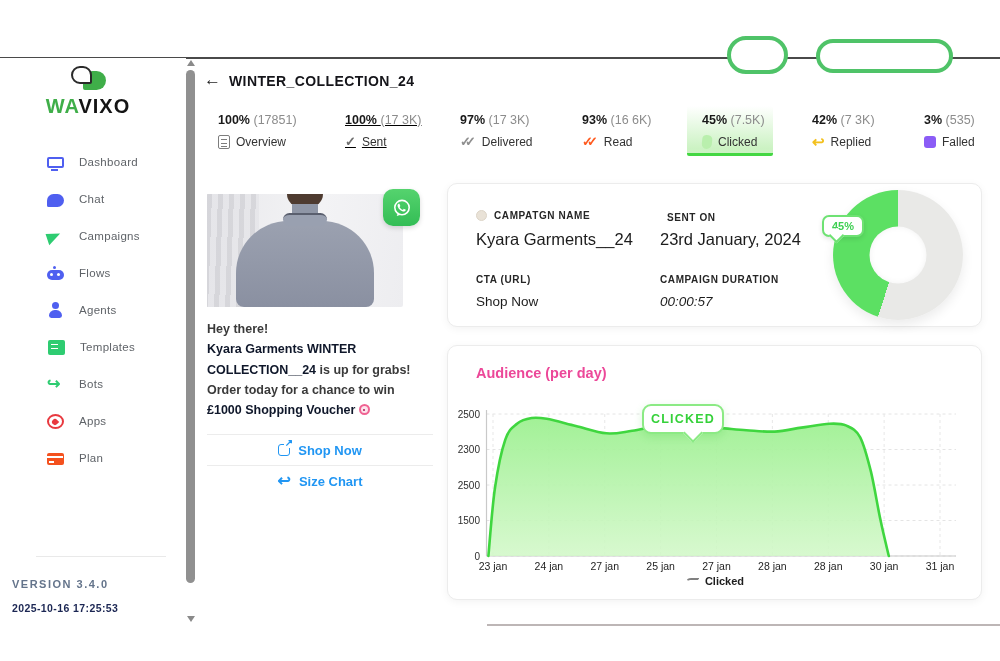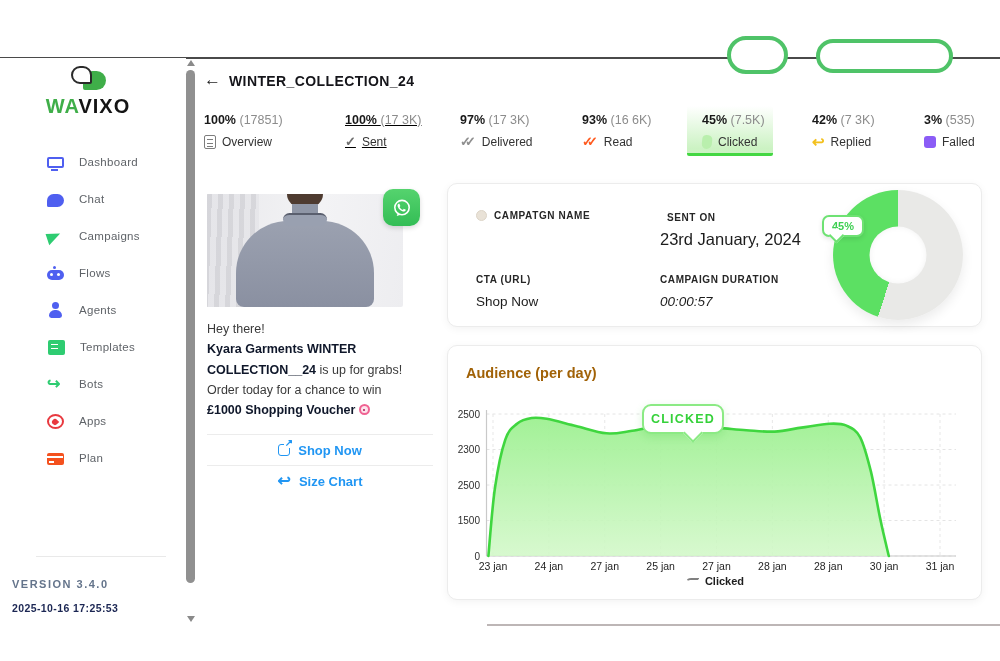--- a/index.html
+++ b/index.html
@@ -63,21 +63,21 @@
 
   
   .back { position:absolute; left:204px; top:70px; font-size:17px; color:#222; cursor:pointer; }
   .title { position:absolute; left:229px; top:73px; font-size:14px; font-weight:bold; color:#15151a; letter-spacing:.4px; }
 
   
   .stat { position:absolute; top:113px; }
   .s-top { font-size:12.5px; color:#8c8c8c; white-space:nowrap; }
   .s-top .pct { color:#191919; font-weight:bold; }
   .s-bot { margin-top:8px; display:flex; align-items:center; gap:6px; font-size:12px; color:#333; white-space:nowrap; }
-  .s0 { left:204px; } .s1 { left:345px;text-decoration:underline; } .s2 { left:460px; } .s3 { left:582px; }
+  .s0 { left:218px; } .s1 { left:345px;text-decoration:underline; } .s2 { left:460px; } .s3 { left:582px; }
   .s5 { left:812px; } .s6 { left:924px; }
   .s4 { left:687px; top:106px; width:86px; height:50px; padding:7px 0 0 15px;
         background:linear-gradient(180deg, rgba(223,248,216,0) 0%, rgba(201,242,192,.95) 90%);
         border-bottom:3px solid #44d743; border-radius:2px; }
   .sic { display:inline-block; position:relative; }
   .chk { font-weight:bold; font-size:13px; line-height:12px; }
   .c-sent { color:#6f6f6f; }
   .dbl { letter-spacing:-6px; padding-right:6px; }
   .c-delivered { color:#8f8f8f; }
   .c-read { color:#ff5a1f; }
@@ -89,21 +89,21 @@
 
   
   .msg { position:absolute; left:207px; top:194px; width:226px; }
   .photo { position:relative; width:196px; height:113px; background:linear-gradient(100deg,#e9e9ec 0%,#f3f3f5 55%,#ededf0 100%); border-radius:2px; }
   .curtain { position:absolute; left:0; top:0; width:52px; height:113px; background:repeating-linear-gradient(92deg,#cfcfd4 0 5px,#e4e4e8 5px 11px); opacity:.75; }
   .head { position:absolute; left:50%; top:0; transform:translateX(-50%); width:36px; height:13px; background:#4e3b30; border-radius:0 0 14px 14px; }
   .neck { position:absolute; left:50%; top:10px; transform:translateX(-50%); width:26px; height:14px; background:#8f96a6; }
   .collar { position:absolute; left:50%; top:19px; transform:translateX(-50%); width:44px; height:13px; background:#99a0b0; border-radius:7px; border-top:2px solid #5a5f6e; }
   .torso { position:absolute; left:50%; bottom:0; transform:translateX(-50%); width:138px; height:86px; background:linear-gradient(180deg,#9ba1b0 0%,#8a90a1 100%); border-radius:52px 52px 8px 8px; }
   .wa-badge { position:absolute; right:-17px; top:-5px; width:37px; height:37px; border-radius:10px; background:linear-gradient(180deg,#55d36e 0%,#33bd55 100%); display:flex; align-items:center; justify-content:center; box-shadow:0 2px 5px rgba(0,0,0,.15); }
-  .m-text { margin-top:12px; width:224px; font-size:12.5px; line-height:1.62; color:#3a3a3a; }
+  .m-text { margin-top:12px; width:224px; font-size:12.5px; line-height:1.62; color:#3a3a3a;font-weight:bold; }
   .m-text b { color:#0f172a; }
   .emoji-dot { display:inline-block; width:11px; height:11px; border:2px solid #f06292; background:#fce4ec; border-radius:50%; vertical-align:-1px; position:relative; }
   .emoji-dot::after { content:''; position:absolute; left:2.5px; top:2.5px; width:2px; height:2px; border-radius:50%; background:#ad1457; }
   .m-btn { border-top:1px solid #ececec; margin-top:0; height:31px; display:flex; align-items:center; justify-content:center; gap:8px; color:#2196f3; font-weight:bold; font-size:13px; cursor:pointer; }
   .m-btns { margin-top:14px; }
   .ext-icon { position:relative; width:12px; height:12px; border:1.7px solid #2196f3; border-radius:3px; display:inline-block; }
   .ext-icon::after { content:'↗'; position:absolute; right:-4px; top:-8px; font-size:10px; background:#fff; color:#2196f3; padding-left:1px; }
   .reply-blue { color:#2196f3; font-size:16px; font-weight:bold; line-height:12px; }
 
   
@@ -118,21 +118,21 @@
   .dl2 { left:28px; top:90px; } .dv2 { left:28px; top:110px; }
   .dl3 { left:219px; top:28px; } .dv3 { left:212px; top:46px; }
   .dl4 { left:212px; top:90px; } .dv4 { left:212px; top:110px;font-style:italic; }
 
   .donut { position:absolute; left:385px; top:6px; width:130px; height:130px; border-radius:50%; box-shadow:0 5px 12px rgba(0,0,0,.08); }
   .donut::after { content:''; position:absolute; left:50%; top:50%; transform:translate(-50%,-50%); width:57px; height:57px; border-radius:50%; background:#fff; box-shadow:0 0 6px rgba(0,0,0,.06) inset; }
   .donut-tip { position:absolute; left:374px; top:31px; background:#fff; border:2px solid #6ee273; border-radius:7px; padding:3px 8px; font-size:11px; font-weight:bold; color:#3ecf52; box-shadow:0 2px 5px rgba(0,0,0,.1); z-index:3; }
   .donut-tip::after { content:''; position:absolute; left:7px; bottom:-6px; width:9px; height:9px; background:#fff; border-right:2px solid #6ee273; border-bottom:2px solid #6ee273; transform:rotate(45deg); }
 
   .audience { left:447px; top:345px; width:535px; height:255px; }
-  .aud-title { position:absolute; left:18px; top:19px; font-size:14.5px; font-weight:bold; color:#a16207; }
+  .aud-title { position:absolute; left:28px; top:19px; font-size:14.5px; font-weight:bold; color:#ec4899; }
   #audSvg { position:absolute; left:2px; top:50px; width:528px; height:178px; }
   .chart-tip { position:absolute; left:194px; top:58px; width:82px; height:30px; background:#fff; border:2px solid #8bea84; border-radius:9px; display:flex; align-items:center; justify-content:center; font-size:12.5px; font-weight:bold; letter-spacing:1.2px; color:#35d13a; box-shadow:0 3px 8px rgba(70,200,70,.2); z-index:3; }
   .chart-tip::after { content:''; position:absolute; left:42px; bottom:-8px; width:12px; height:12px; background:#fff; border-right:2px solid #8bea84; border-bottom:2px solid #8bea84; transform:rotate(45deg); }
   .legend { position:absolute; left:0; right:0; top:229px; display:flex; align-items:center; justify-content:center; gap:7px; font-size:11px; font-weight:bold; color:#1d1d1d; cursor:pointer; }
   .leg-line { width:13px; height:6px; border-top:2px solid #808080; border-top-left-radius:5px; border-left:2px solid #80808000; transform:skewX(-25deg); }
 
   .bottom-line { position:absolute; left:487px; top:624px; width:513px; height:2px; background:#bdb6b6; }
 </style>
 </head>
 <body>
@@ -278,20 +278,21 @@
       </div>
       <div class="m-btn">
         <span class="reply-blue">↩</span>
         <span>Size Chart</span>
       </div>
     </div>
   </section>
 
   <section class="card details">
     <div class="d-label dl1"><span class="dot"></span><span>CAMPATGN NAME</span></div>
+    <div class="d-value lg dv1">Kyara Garments__24</div>
     <div class="d-label dl2">CTA (URL)</div>
     <div class="d-value md dv2">Shop Now</div>
     <div class="d-label dl3">SENT ON</div>
     <div class="d-value lg dv3">23rd January, 2024</div>
     <div class="d-label dl4">CAMPAIGN DURATION</div>
     <div class="d-value md dv4">00:00:57</div>
     <div class="donut" id="donut" style="background: conic-gradient(rgb(233, 233, 231) 0deg, rgb(233, 233, 231) 55%, rgb(92, 224, 99) 55%, rgb(92, 224, 99) 100%);"></div>
     <div class="donut-tip">45%</div>
   </section>
 

